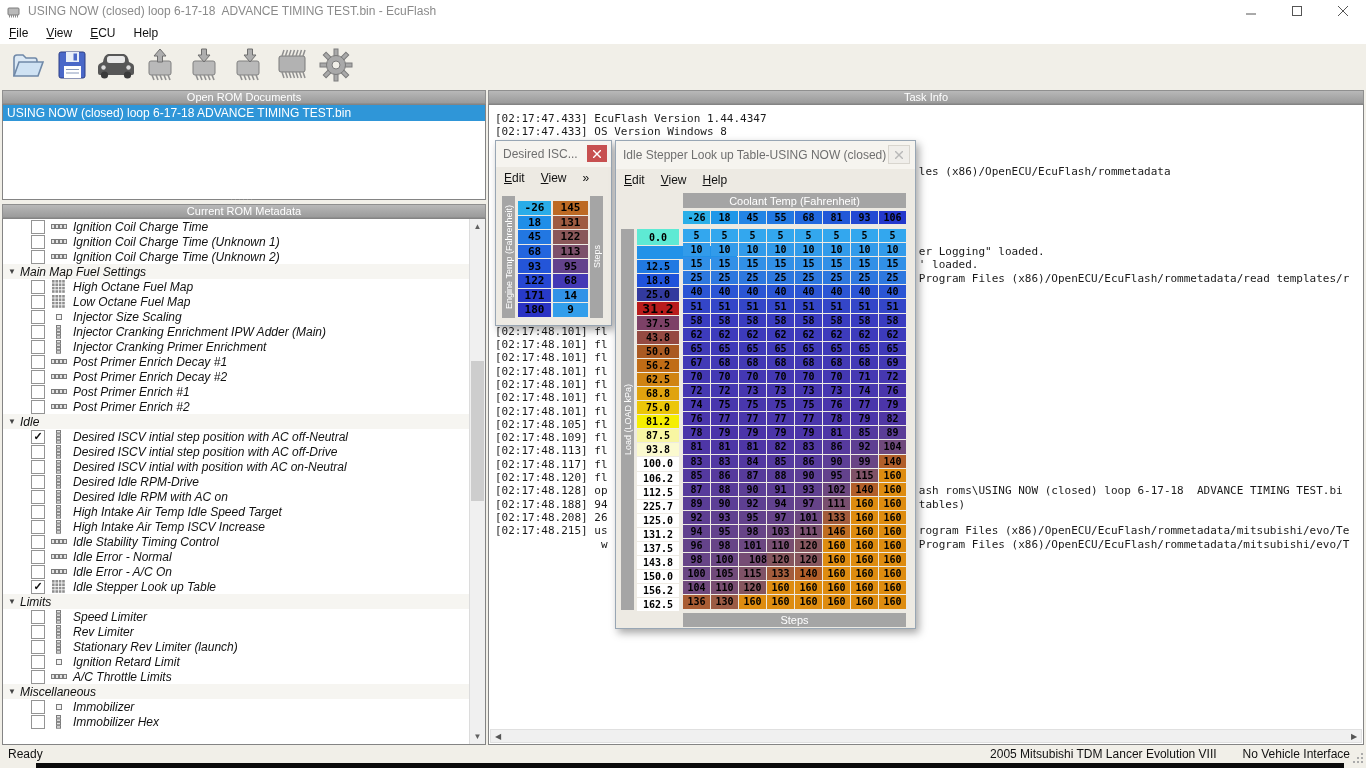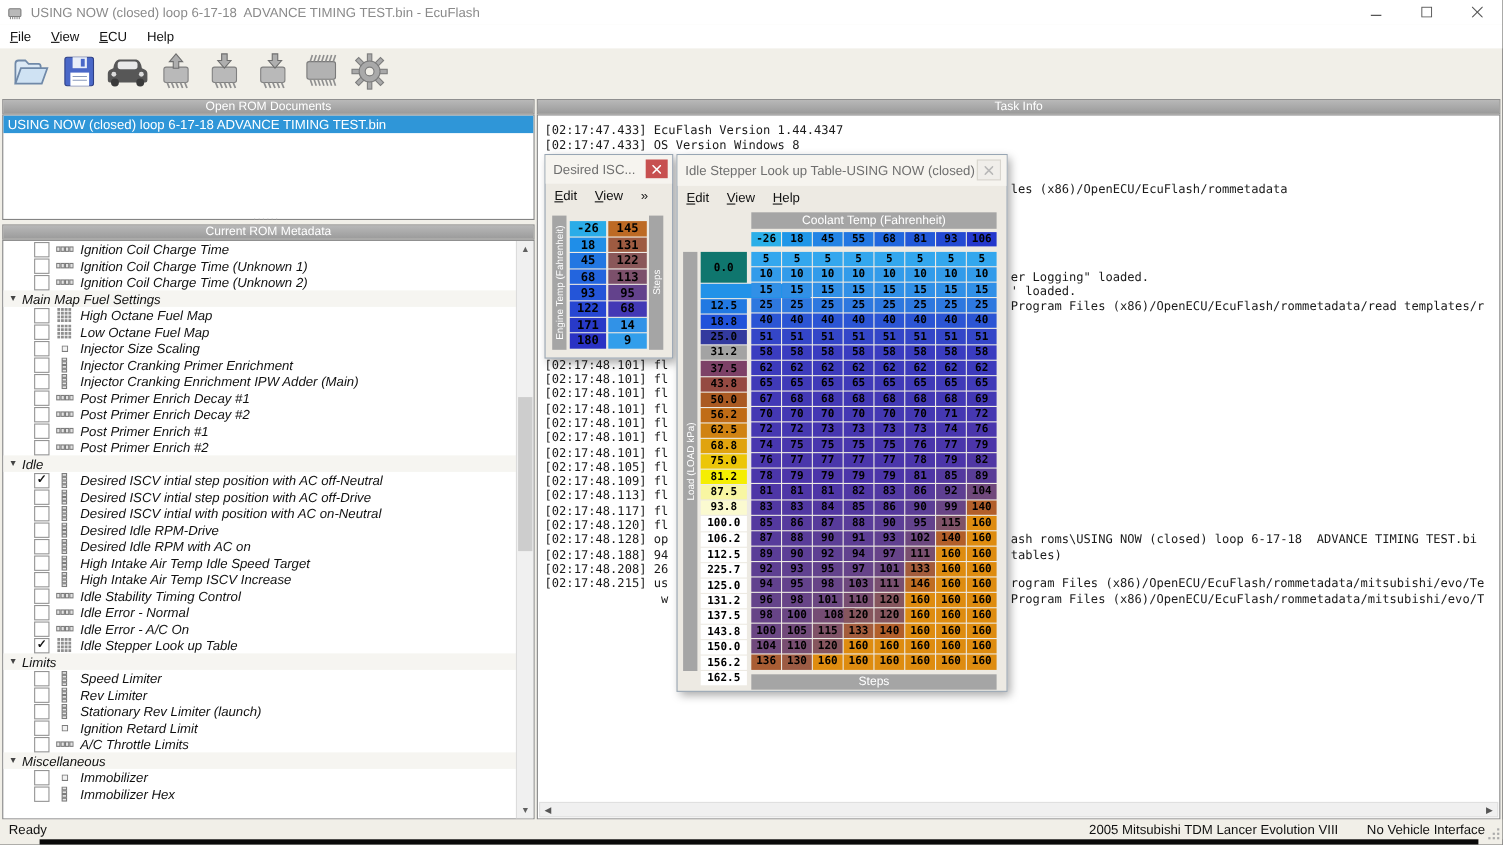--- a/index.html
+++ b/index.html
@@ -359,35 +359,35 @@
           <span class="ticon">
             <svg width="7" height="14" viewBox="0 0 7 14">
               <g fill="#e4e4e4" stroke="#7c7c7c">
                 <rect x="1.5" y="0.5" width="4" height="2.5"></rect>
                 <rect x="1.5" y="3.9" width="4" height="2.5"></rect>
                 <rect x="1.5" y="7.3" width="4" height="2.5"></rect>
                 <rect x="1.5" y="10.7" width="4" height="2.5"></rect>
               </g>
             </svg>
           </span>
+          <span class="tlabel" style="margin-left: 6px;">Injector Cranking Enrichment IPW Adder (Main)</span>
+        </div>
+        <div class="trow">
+          <span class="cb"></span>
+          <span class="ticon">
+            <svg width="7" height="14" viewBox="0 0 7 14">
+              <g fill="#e4e4e4" stroke="#7c7c7c">
+                <rect x="1.5" y="0.5" width="4" height="2.5"></rect>
+                <rect x="1.5" y="3.9" width="4" height="2.5"></rect>
+                <rect x="1.5" y="7.3" width="4" height="2.5"></rect>
+                <rect x="1.5" y="10.7" width="4" height="2.5"></rect>
+              </g>
+            </svg>
+          </span>
           <span class="tlabel" style="margin-left: 6px;">Injector Cranking Primer Enrichment</span>
-        </div>
-        <div class="trow">
-          <span class="cb"></span>
-          <span class="ticon">
-            <svg width="7" height="14" viewBox="0 0 7 14">
-              <g fill="#e4e4e4" stroke="#7c7c7c">
-                <rect x="1.5" y="0.5" width="4" height="2.5"></rect>
-                <rect x="1.5" y="3.9" width="4" height="2.5"></rect>
-                <rect x="1.5" y="7.3" width="4" height="2.5"></rect>
-                <rect x="1.5" y="10.7" width="4" height="2.5"></rect>
-              </g>
-            </svg>
-          </span>
-          <span class="tlabel" style="margin-left: 6px;">Injector Cranking Enrichment IPW Adder (Main)</span>
         </div>
         <div class="trow">
           <span class="cb"></span>
           <span class="ticon">
             <svg width="16" height="9" viewBox="0 0 16 9">
               <g fill="#e4e4e4" stroke="#7c7c7c">
                 <rect x="0.5" y="2.5" width="3" height="4"></rect>
                 <rect x="4.5" y="2.5" width="3" height="4"></rect>
                 <rect x="8.5" y="2.5" width="3" height="4"></rect>
                 <rect x="12.5" y="2.5" width="3" height="4"></rect>
@@ -791,26 +791,26 @@
         <div class="cell" style="width: 27px; height: 13px; font-size: 10px; background: rgb(34, 119, 226);">55</div>
         <div class="cell" style="width: 27px; height: 13px; font-size: 10px; background: rgb(33, 103, 222);">68</div>
         <div class="cell" style="width: 27px; height: 13px; font-size: 10px; background: rgb(34, 88, 216);">81</div>
         <div class="cell" style="width: 27px; height: 13px; font-size: 10px; background: rgb(35, 73, 210);">93</div>
         <div class="cell" style="width: 27px; height: 13px; font-size: 10px; background: rgb(36, 56, 204);">106</div>
       </div>
     <div class="vbar" style="left:5px;top:88px;width:13px;height:381px;">
       <span class="vtext">Load (LOAD kPa)</span>
     </div>
     <div class="cells-col" id="stepper-rows" style="left:21px;top:88px;">
-        <div class="cell" style="width: 42px; height: 28px; font-size: 10px; background: #0f766e;">0.0</div>
+        <div class="cell" style="width: 42px; height: 16px; font-size: 10px; background: #5eead4;">0.0</div>
         <div class="cell" style="width: 57px; height: 13.1px; font-size: 10px; background: rgb(34, 146, 232); padding-left: 43px;">6.2</div>
         <div class="cell" style="width: 42px; height: 13.1px; font-size: 10px; background: rgb(33, 121, 226);">12.5</div>
         <div class="cell" style="width: 42px; height: 13.1px; font-size: 10px; background: rgb(32, 82, 218);">18.8</div>
         <div class="cell" style="width: 42px; height: 13.1px; font-size: 10px; background: rgb(51, 58, 158);">25.0</div>
-        <div class="cell" style="width: 42px; height: 13.1px; font-size: 10px; background: #a3a3a3;">31.2</div>
+        <div class="cell" style="width: 42px; height: 13.1px; font-size: 13px; background: #b91c1c;">31.2</div>
         <div class="cell" style="width: 42px; height: 13.1px; font-size: 10px; background: rgb(125, 65, 103);">37.5</div>
         <div class="cell" style="width: 42px; height: 13.1px; font-size: 10px; background: rgb(149, 74, 66);">43.8</div>
         <div class="cell" style="width: 42px; height: 13.1px; font-size: 10px; background: rgb(170, 90, 34);">50.0</div>
         <div class="cell" style="width: 42px; height: 13.1px; font-size: 10px; background: rgb(192, 108, 22);">56.2</div>
         <div class="cell" style="width: 42px; height: 13.1px; font-size: 10px; background: rgb(208, 131, 18);">62.5</div>
         <div class="cell" style="width: 42px; height: 13.1px; font-size: 10px; background: rgb(224, 163, 14);">68.8</div>
         <div class="cell" style="width: 42px; height: 13.1px; font-size: 10px; background: rgb(236, 198, 8);">75.0</div>
         <div class="cell" style="width: 42px; height: 13.1px; font-size: 10px; background: rgb(245, 238, 2);">81.2</div>
         <div class="cell" style="width: 42px; height: 13.1px; font-size: 10px; background: rgb(248, 246, 162);">87.5</div>
         <div class="cell" style="width: 42px; height: 13.1px; font-size: 10px; background: rgb(251, 250, 208);">93.8</div>

